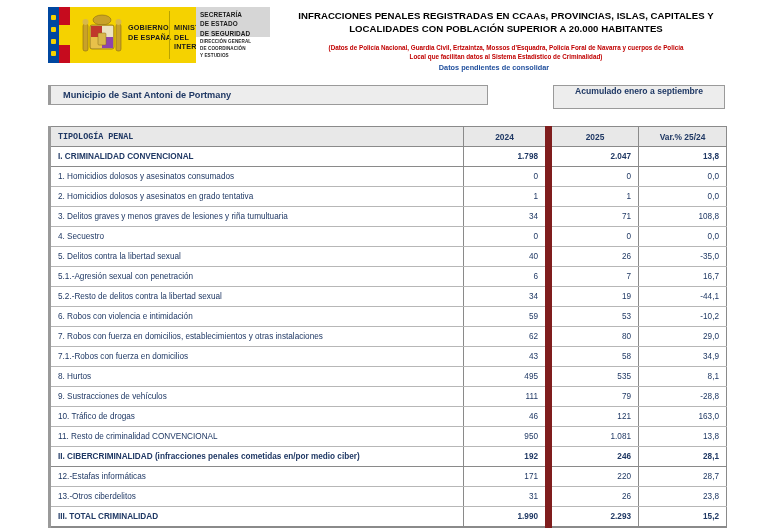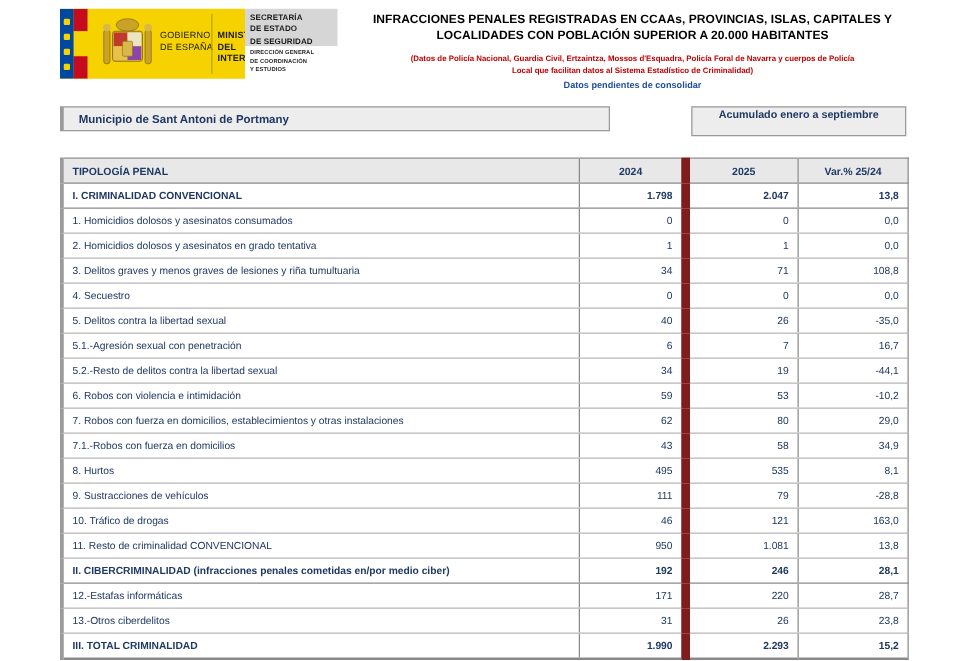--- a/index.html
+++ b/index.html
@@ -54,21 +54,21 @@
   }
   .crest {
     position: absolute;
     left: 30px; top: 4px;
     width: 48px; height: 48px;
   }
   .logo-text {
     position: absolute;
     left: 80px; top: 16px;
     font-size: 7.2px;
-    font-weight: normal;
+    font-weight: bold;
     color: #1a1a1a;
     line-height: 1.35;
     letter-spacing: 0.2px;
   }
   .logo-text2 {
     position: absolute;
     left: 126px; top: 16px;
     font-size: 7.2px;
     font-weight: bold;
     color: #1a1a1a;
@@ -131,21 +131,21 @@
     left: 300px; top: 43px;
     width: 412px;
     text-align: center;
     font-size: 6.3px;
     font-weight: bold;
     color: #C00000;
     line-height: 1.45;
   }
   .title-note {
     position: absolute;
-    left: 300px; top: 63px;
+    left: 288px; top: 63px;
     width: 412px;
     text-align: center;
     font-size: 7.3px;
     font-weight: bold;
     color: #1F4E9C;
   }
 
   
   .banner-left {
     position: absolute;
@@ -205,21 +205,21 @@
     white-space: nowrap;
     overflow: hidden;
   }
   table.main thead th {
     background: #E8E8E8;
     font-weight: bold;
     font-size: 8.4px;
     border-bottom: 1.5px solid #8a8a8a;
     border-top: 1.5px solid #8a8a8a;
   }
-  thead th.lbl { text-align: left; }
+  thead th.lbl { text-align: left; font-family: Liberation Mono, monospace; }
   thead th.num { text-align: center; }
 
   td.num { text-align: right; }
   td.lbl { text-align: left; }
 
   tr.sec td {
     font-weight: bold;
     border-bottom: 1px solid #8a8a8a;
   }
   tr.sec-top td { border-top: none; }

